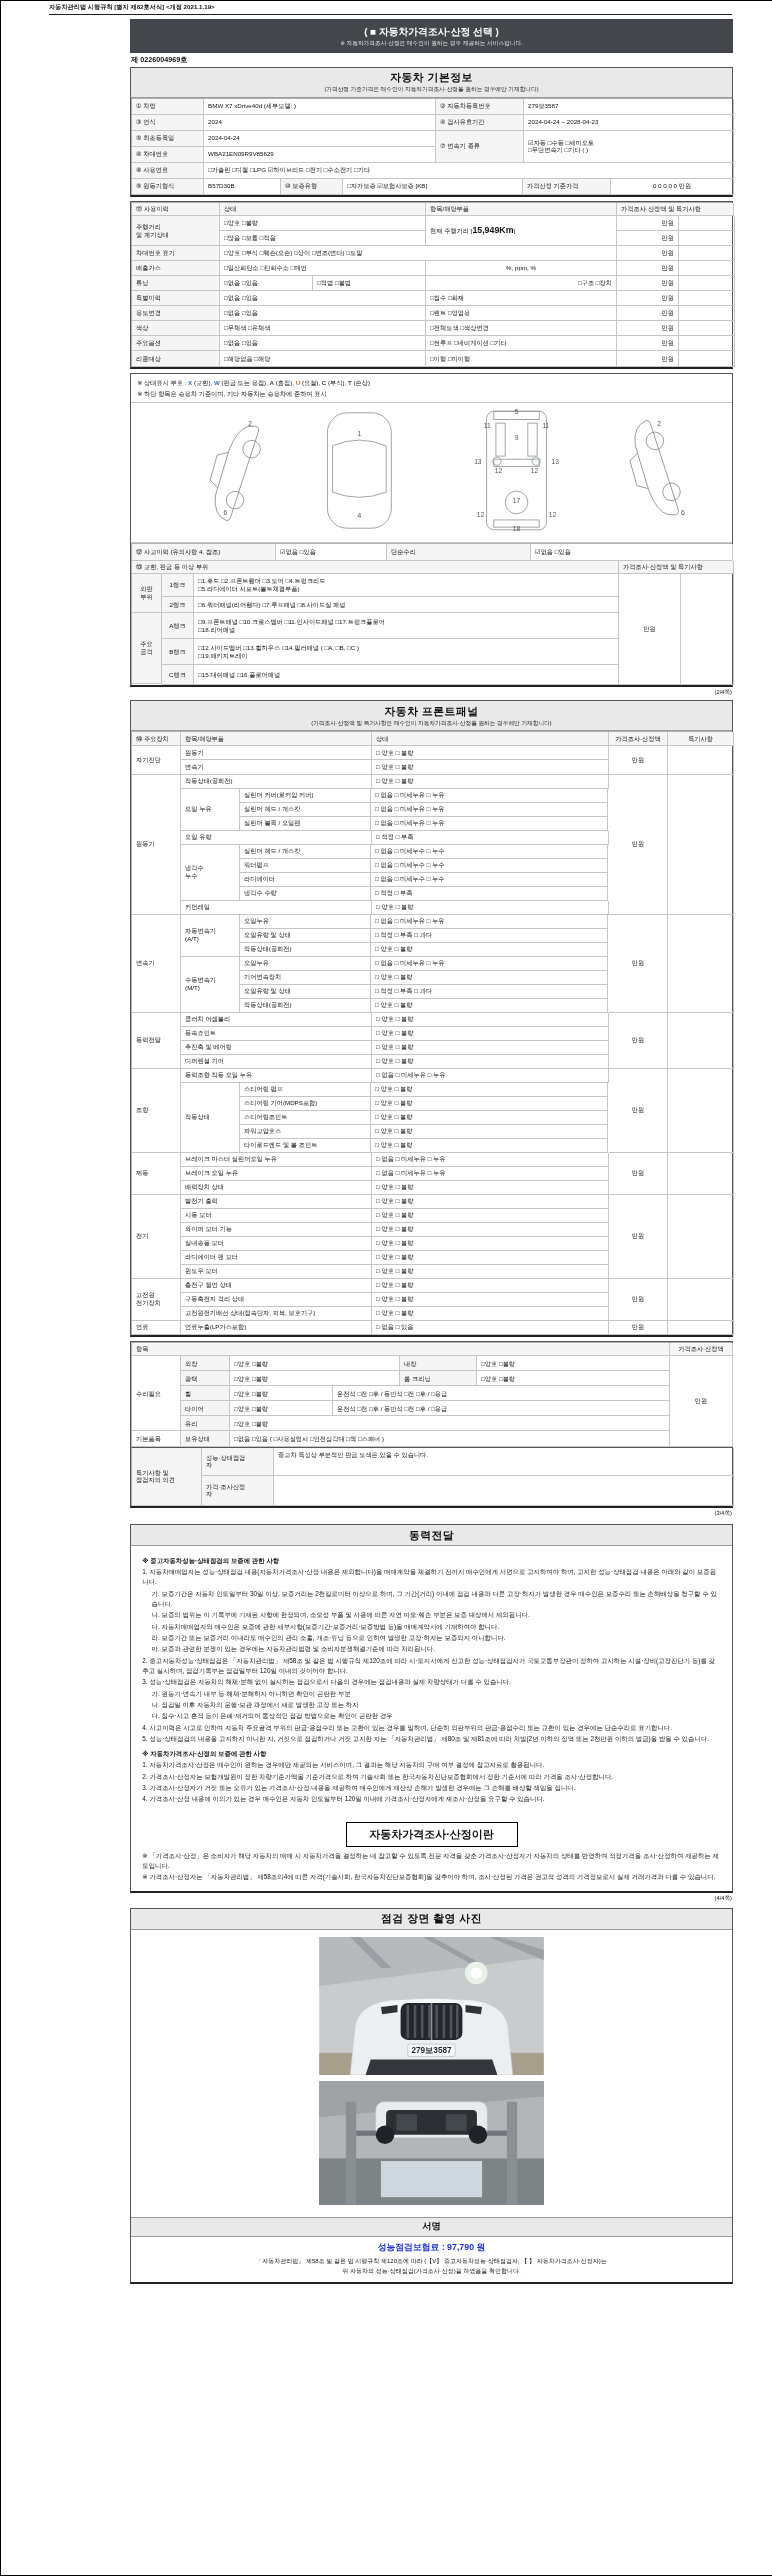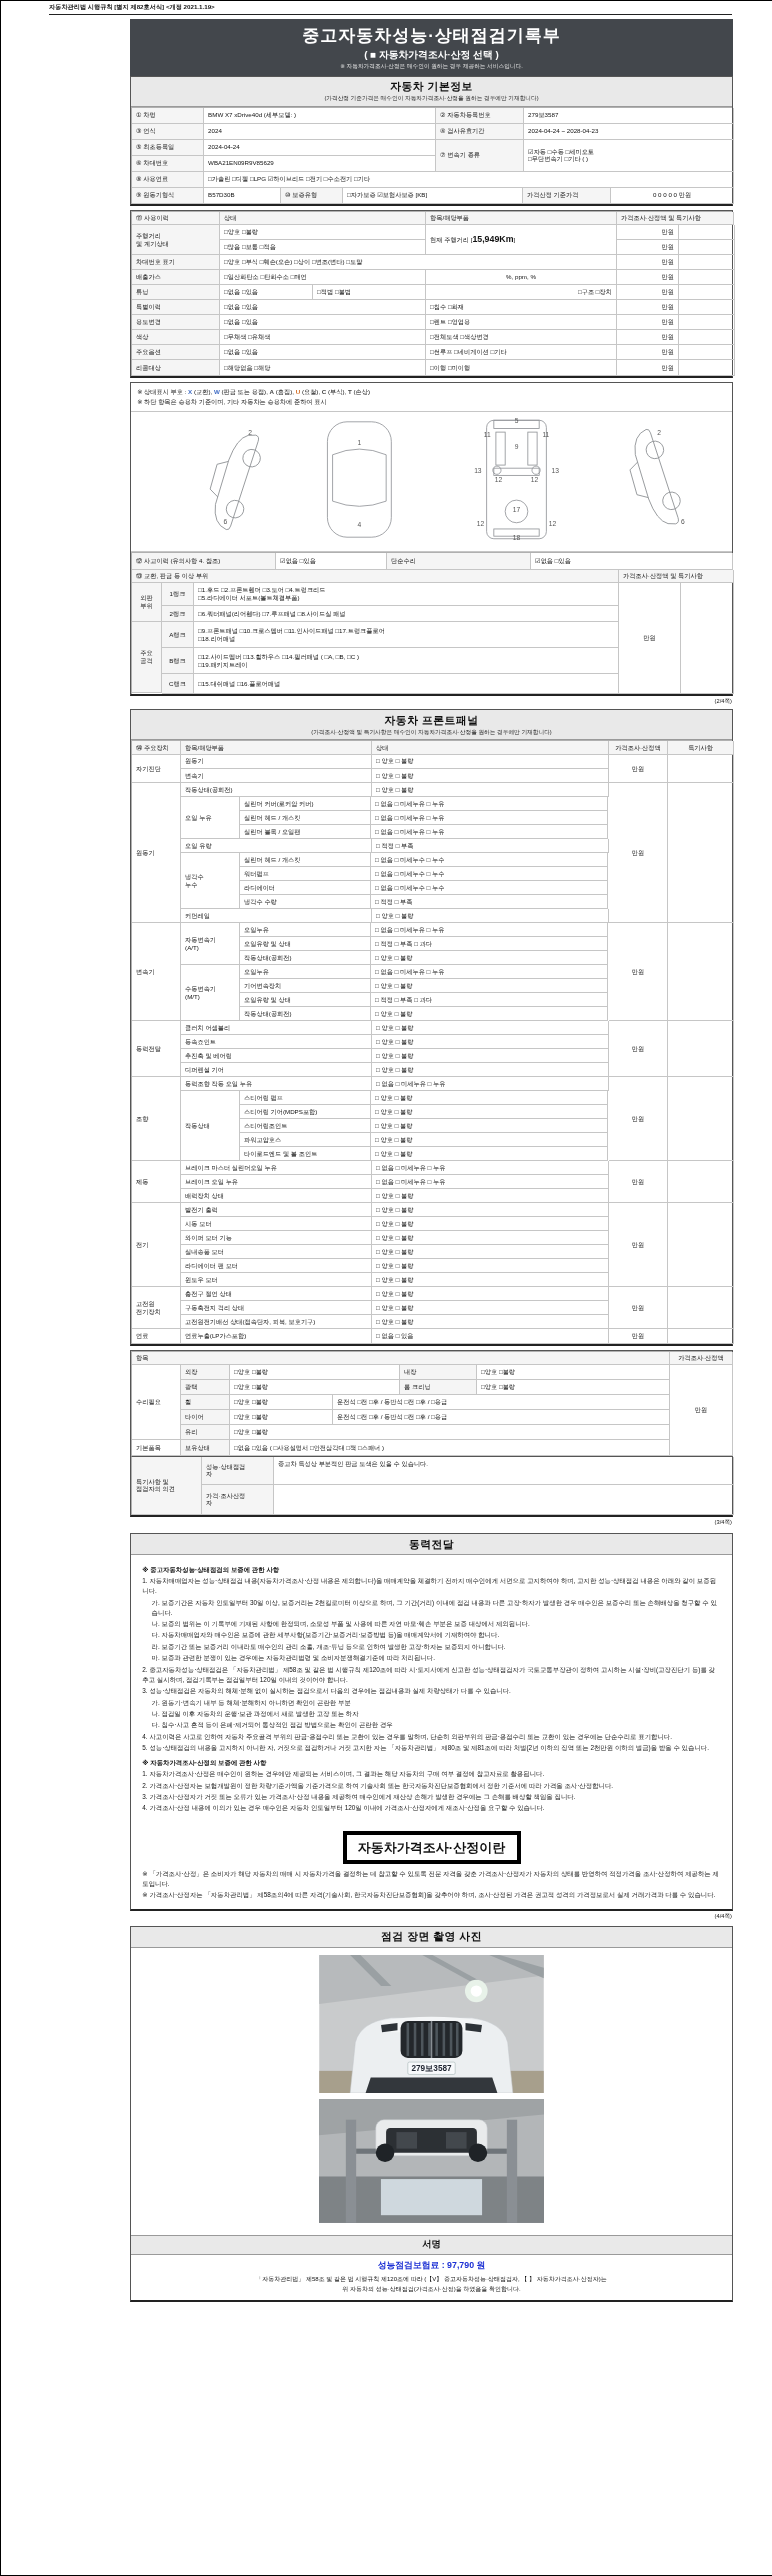--- a/index.html
+++ b/index.html
@@ -29,46 +29,46 @@
   .tcell .big{font-size:8.8px;font-weight:bold;}
   .tcell.top{align-items:flex-start;padding-top:3.1px;}
   .pagemark{text-align:right;font-size:5.7px;margin:-2.1px 1px 3.1px 0;color:#111;}
   .accnotes{padding:4.1px 6.2px 3.1px;border-bottom:0.5px solid #c6c6c6;font-size:6.2px;line-height:1.7;}
   .diagwrap{padding:3.1px 0 5.2px;border-bottom:0.5px solid #c6c6c6;text-align:center;}
   svg text{font-family:"Liberation Sans","DejaVu Sans",sans-serif;}
   .noticebody{padding:5.2px 11.3px 7.2px;font-size:6.4px;line-height:1.55;}
   .nline{margin:1.5px 0;}
   .nline.b{font-weight:bold;margin-top:4.6px;}
   .nline.i1{margin-left:9.3px;}
-  .nbox{width:170px;margin:9.3px auto 4.1px;border:4px solid #000000;text-align:center;
-        font-size:13px;font-weight:bold;padding:3.6px 0;}
+  .nbox{width:170px;margin:9.3px auto 4.1px;border:1px solid #000000;text-align:center;
+        font-size:11px;font-weight:bold;padding:3.6px 0;}
   .photoarea{padding:7.2px 0 5.2px;text-align:center;}
   .photoarea svg{display:block;margin:0 auto 6.2px;}
   .signhead{background:#e9e9e9;text-align:center;font-size:9.3px;font-weight:bold;
             padding:2.6px 0;border-top:0.5px solid #9a9a9a;border-bottom:0.5px solid #9a9a9a;}
   .fee{text-align:center;font-size:8.8px;font-weight:bold;margin:5.2px 0 3.1px;}
   .footlines{text-align:center;font-size:6px;line-height:1.6;padding-bottom:5.2px;}
   .digits{letter-spacing:3.1px;font-weight:bold;}
 </style>
 </head>
 <body>
 
 <div class="frame"></div>
 
 <div id="formref">자동차관리법 시행규칙 [별지 제82호서식] &lt;개정 2021.1.19&gt;</div>
 <div class="toprule"></div>
 
 <div class="content">
 
   <div class="band">
-    <div class="t1">중고자동차성능·상태점검기록부</div>
     <div class="t2">( ■ 자동차가격조사·산정 선택 )</div>
     <div class="t3">※ 자동차가격조사·산정은 매수인이 원하는 경우 제공하는 서비스입니다.</div>
   </div>
 
+  <div class="docno">제 0226004969호</div>
 
   <div class="sect">
     <div class="shead">
       <div class="t">자동차 기본정보</div>
       <div class="s">(가격산정 기준가격은 매수인이 자동차가격조사·산정을 원하는 경우에만 기재합니다)</div>
     </div>
     <div class="ttable">
         <div class="trow" style="height: 16px;">
           <div class="tcell lab" style="flex: 0 0 72px; width: 72px;">① 차명</div>
           <div class="tcell" style="flex: 0 0 232px; width: 232px;">BMW X7 xDrive40d (세부모델: )</div>

